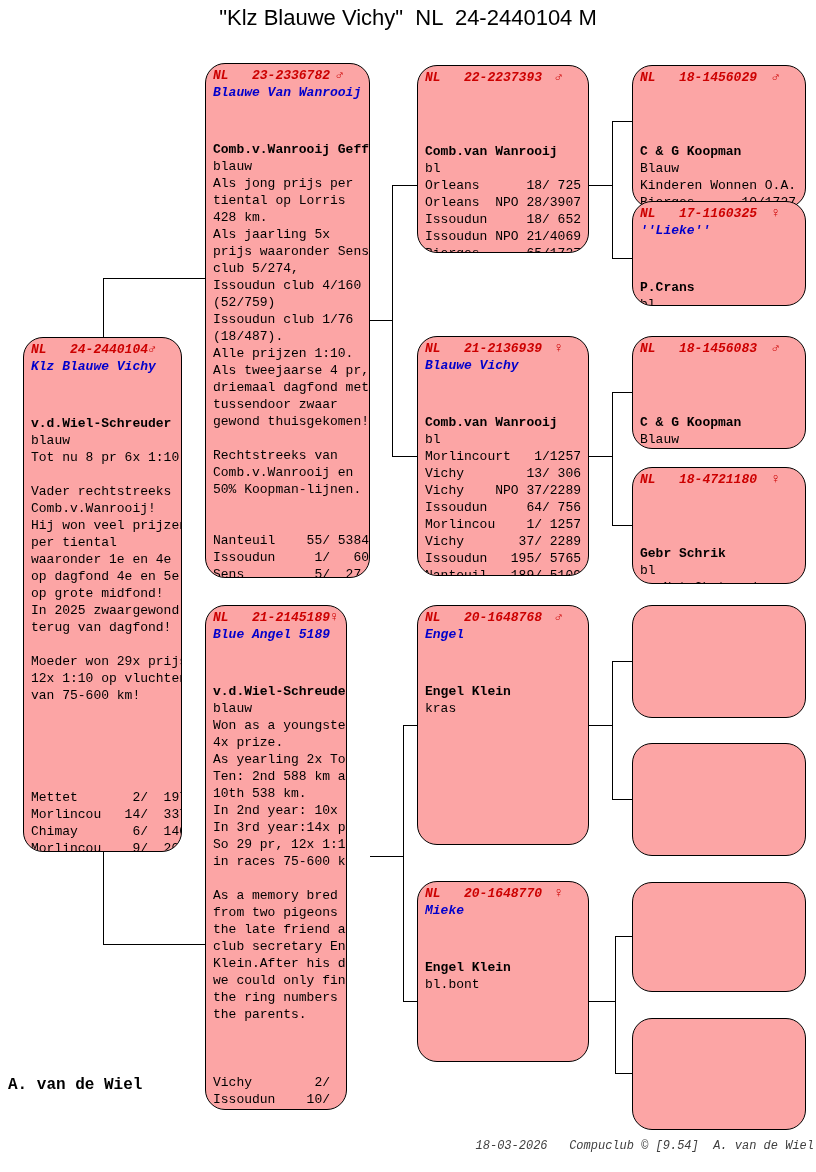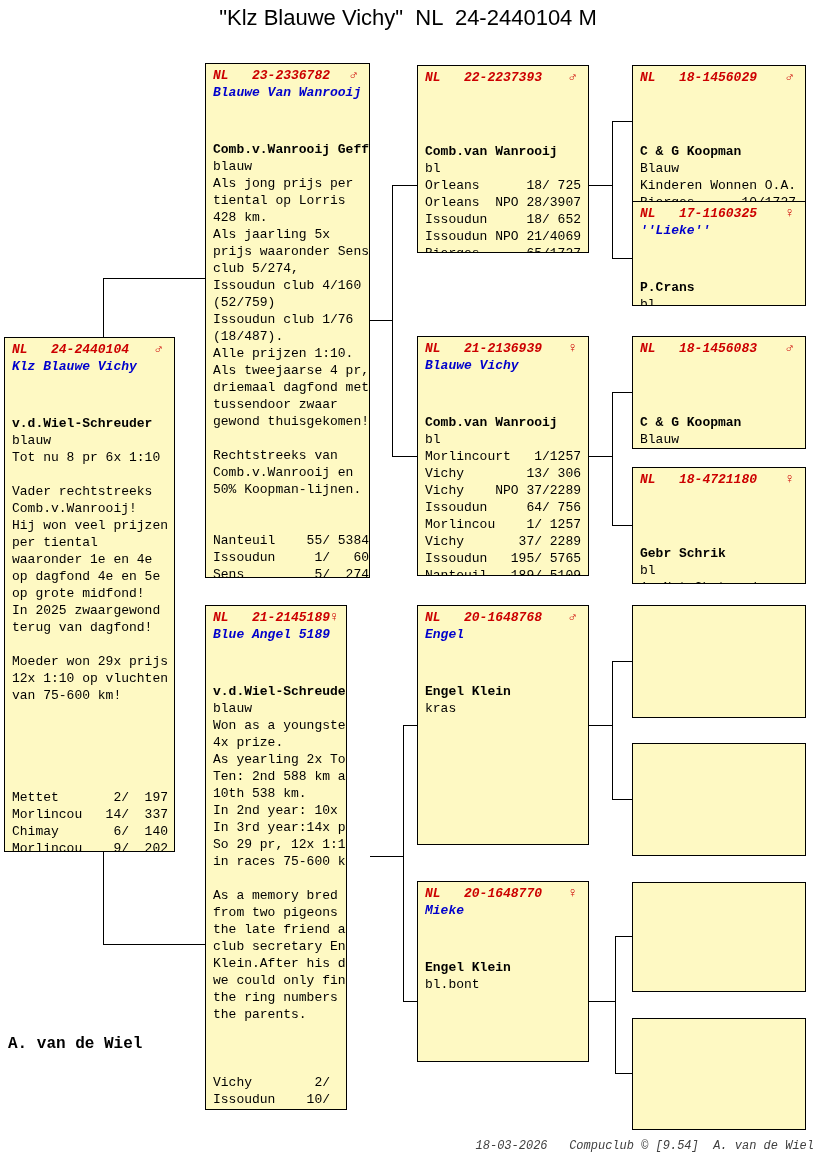--- a/index.html
+++ b/index.html
@@ -1,44 +1,44 @@
 <!DOCTYPE html>
 <html><head>
 <meta charset="utf-8">
 <style>
   * { box-sizing: border-box; margin: 0; padding: 0; }
   body { background: #fff; font-family: "Liberation Mono", monospace; }
   .page { position: relative; width: 816px; height: 1172px; background: #fff; overflow: hidden; }
   .title { position: absolute; top: 5px; left: 0; width: 100%; text-align: center;
            font: 22px "Liberation Sans", sans-serif; color: #000; white-space: pre; }
-  .pbox { position: absolute; background: #fef9c3; border: 1px solid #000; border-radius: 0;
-          padding: 3px 2px 0 7px; font: 13px/17px "Liberation Mono", monospace; color: #000;
+  .pbox { position: absolute; background: #fca5a5; border: 1px solid #000; border-radius: 20px;
+          padding: 3px 16px 0 7px; font: 13px/17px "Liberation Mono", monospace; color: #000;
           overflow: hidden; }
   .hdr { display: flex; justify-content: space-between; align-items: flex-start;
          padding-right: 9px; height: 17px; color: #cc0000; font-weight: bold;
          font-style: italic; white-space: pre; }
   .sex { font-style: normal; font-weight: bold; font-size: 14px; line-height: 16px; }
   .bname { height: 17px; color: #0000cc; font-weight: bold; font-style: italic; white-space: pre; }
   .owner { height: 17px; font-weight: bold; white-space: pre; margin-top: 40px; }
   pre.bodytxt { font: inherit; white-space: pre; }
   .hline, .vline { position: absolute; background: #000; }
   .contact { position: absolute; left: 8px; top: 1033px; }
-  .contact-name { font: bold 16px/22px "Liberation Mono", monospace; color: #000; white-space: pre; }
+  .contact-name { font: bold 16px/22px "Liberation Mono", monospace; color: #000; white-space: pre; margin-top: 41px; }
   pre.contact-lines { font: 12px/17px "Liberation Mono", monospace; color: #000; margin-top: 4px; white-space: pre; }
   .footer { position: absolute; top: 1139px; right: 2px;
             font: italic 12px/15px "Liberation Mono", monospace; color: #404040; white-space: pre; }
 </style>
 </head>
 <body>
 
 <div class="page">
 
   <div class="title">"Klz Blauwe Vichy"  NL  24-2440104 M</div>
 
-  <div class="pbox" style="left:4px; top:337px; width:171px; height:515px">
+  <div class="pbox" style="left:23px; top:337px; width:159px; height:515px">
     <div class="hdr">
       <span>NL   24-2440104</span>
       <span class="sex">♂</span>
     </div>
     <div class="bname">Klz Blauwe Vichy</div>
     <div class="owner">v.d.Wiel-Schreuder</div>
     <pre class="bodytxt">blauw
 Tot nu 8 pr 6x 1:10
 
 Vader rechtstreeks

